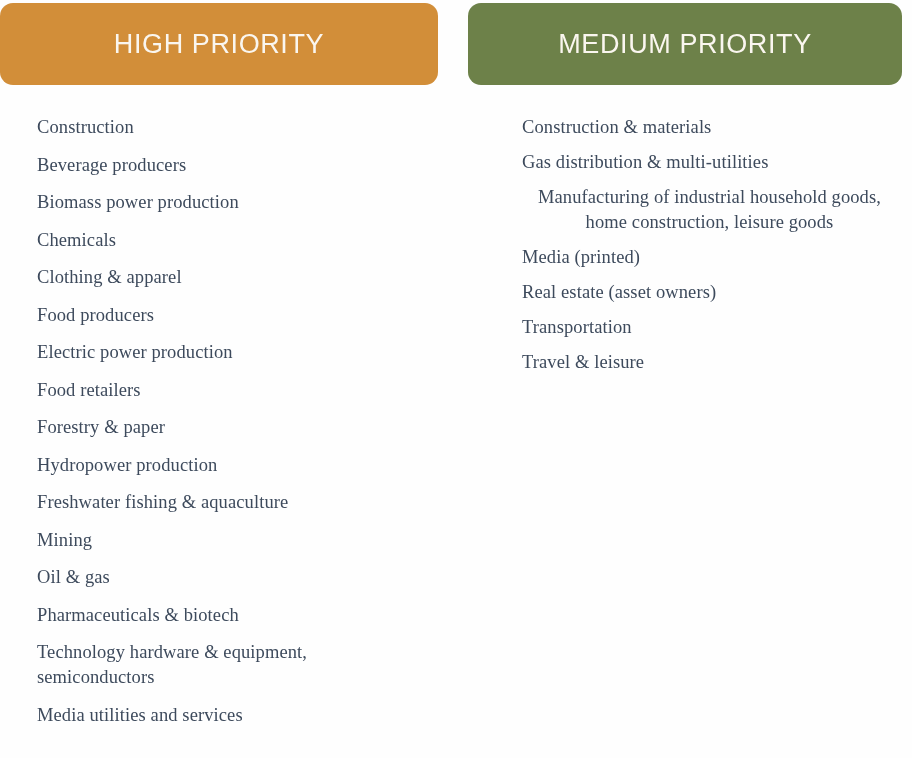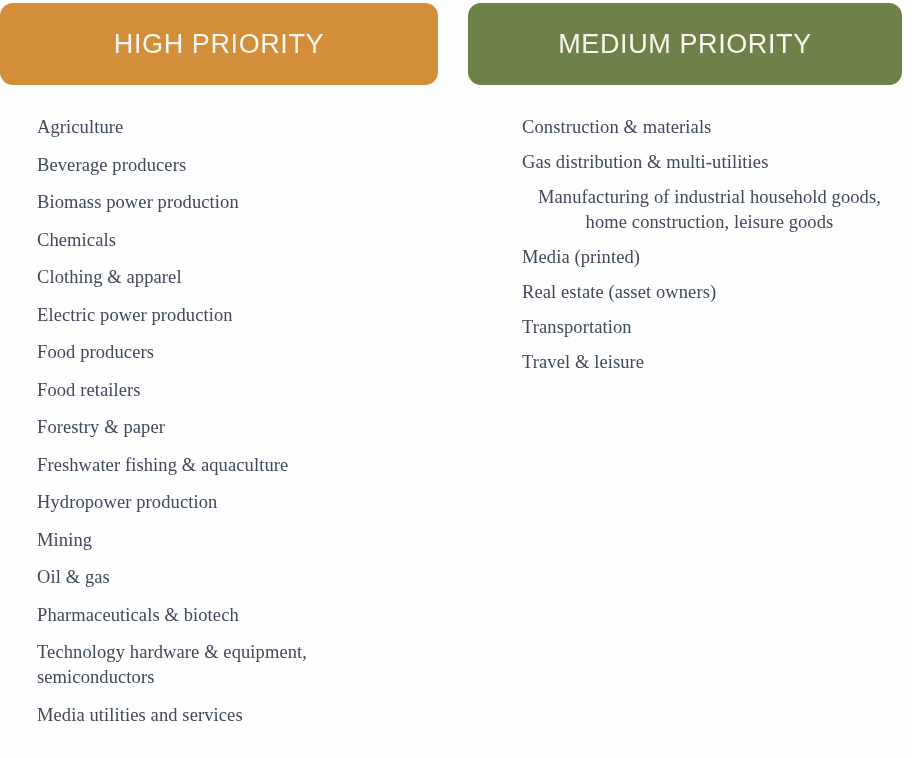--- a/index.html
+++ b/index.html
@@ -66,31 +66,31 @@
 </head>
 <body>
 
 <div class="board">
 
   <div class="column col-high">
     <div class="priority-header">
       <span class="priority-header-label">HIGH PRIORITY</span>
     </div>
     <ul class="item-list">
-      <li class="list-item">Agriculture</li>
+      <li class="list-item">Construction</li>
       <li class="list-item">Beverage producers</li>
       <li class="list-item">Biomass power production</li>
       <li class="list-item">Chemicals</li>
       <li class="list-item">Clothing &amp; apparel</li>
+      <li class="list-item">Food producers</li>
       <li class="list-item">Electric power production</li>
-      <li class="list-item">Food producers</li>
       <li class="list-item">Food retailers</li>
       <li class="list-item">Forestry &amp; paper</li>
+      <li class="list-item">Hydropower production</li>
       <li class="list-item">Freshwater fishing &amp; aquaculture</li>
-      <li class="list-item">Hydropower production</li>
       <li class="list-item">Mining</li>
       <li class="list-item">Oil &amp; gas</li>
       <li class="list-item">Pharmaceuticals &amp; biotech</li>
       <li class="list-item" style="max-width:290px;">Technology hardware &amp; equipment, semiconductors</li>
       <li class="list-item">Media utilities and services</li>
     </ul>
   </div>
 
   <div class="column col-med">
     <div class="priority-header">

